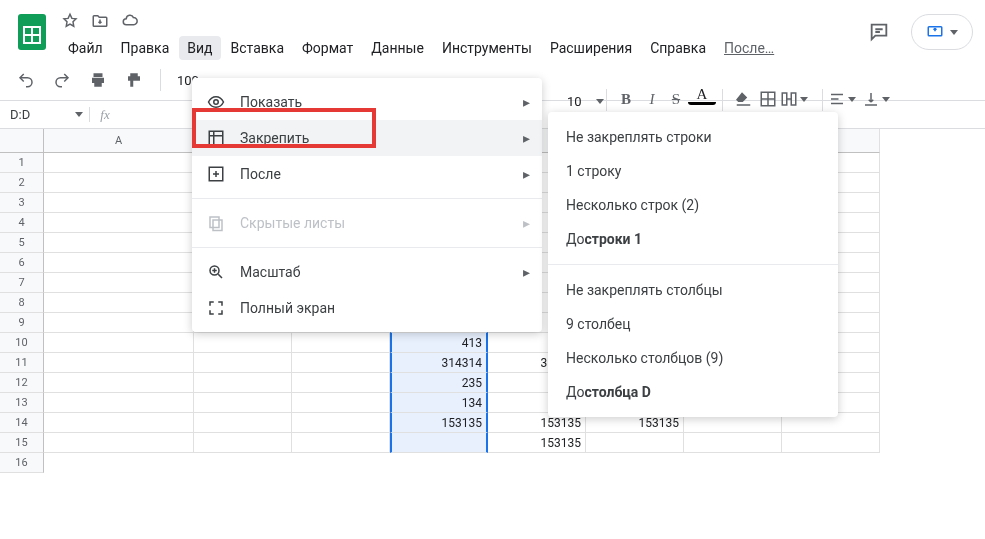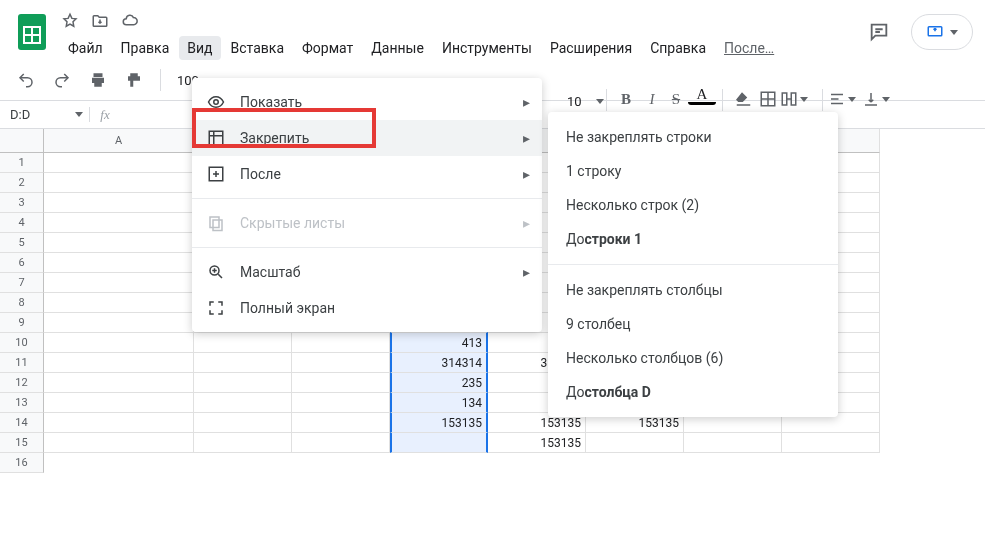--- a/index.html
+++ b/index.html
@@ -644,15 +644,15 @@
 <div class="highlight-box"></div>
 
 <div class="submenu" id="freeze-submenu">
     <div class="sub-row">Не закреплять строки</div>
     <div class="sub-row">1 строку</div>
     <div class="sub-row">Несколько строк (2)</div>
     <div class="sub-row">До <b>строки 1</b></div>
     <div class="sub-divider"></div>
     <div class="sub-row">Не закреплять столбцы</div>
     <div class="sub-row">9 столбец</div>
-    <div class="sub-row">Несколько столбцов (6)</div>
+    <div class="sub-row">Несколько столбцов (9)</div>
     <div class="sub-row">До <b>столбца D</b></div>
   </div>
 
 </body></html>

